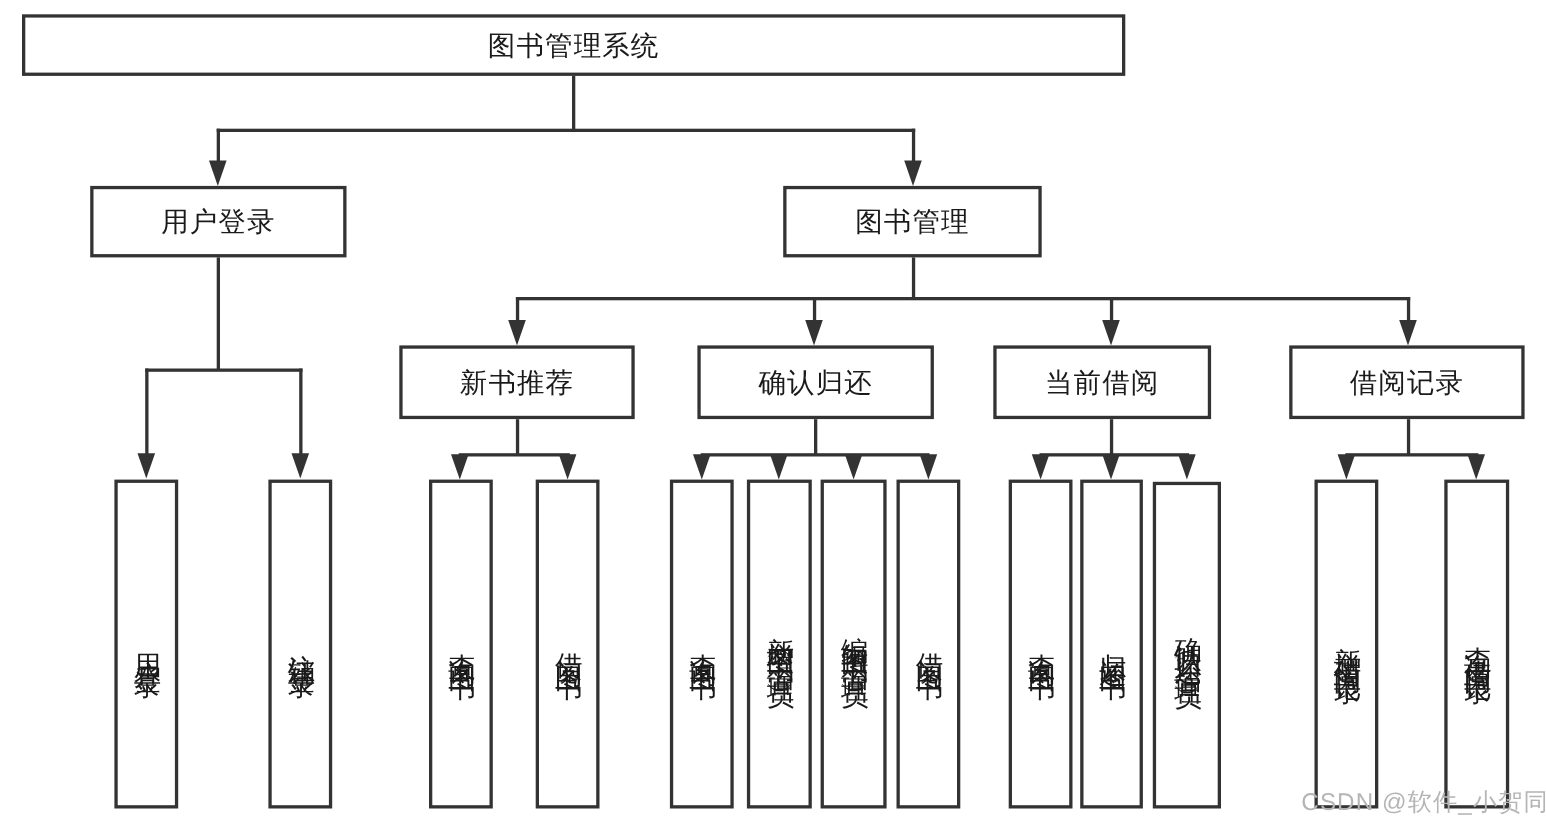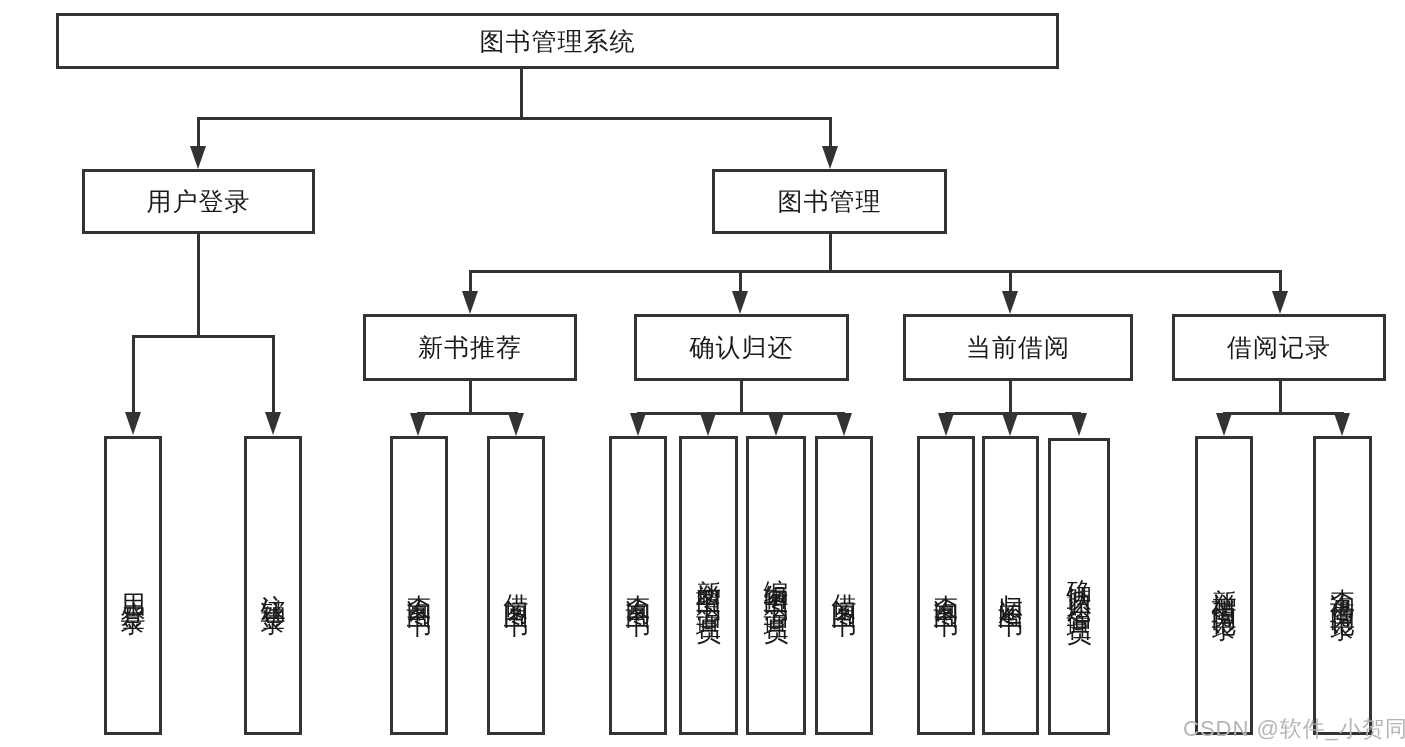--- a/index.html
+++ b/index.html
@@ -121,38 +121,38 @@
   <div class="hline" style="left:945px;  top:412px; width:136px;"></div>
   <div class="arrow" style="left:946px;  top:413px;"></div>
   <div class="arrow" style="left:1010px; top:413px;"></div>
   <div class="arrow" style="left:1079px; top:413px;"></div>
 
   <div class="vline" style="left:1279px; top:381px; height:33px;"></div>
   <div class="hline" style="left:1223px; top:412px; width:121px;"></div>
   <div class="arrow" style="left:1224px; top:413px;"></div>
   <div class="arrow" style="left:1342px; top:413px;"></div>
 
-  <div class="box" style="left:20px; top:13px; width:1003px; height:56px;margin-left:36px;">
+  <div class="box" style="left:20px; top:13px; width:1003px; height:56px;">
     <span>图书管理系统</span>
   </div>
 
   <div class="box" style="left:82px; top:169px; width:233px; height:65px;">
     <span>用户登录</span>
   </div>
   <div class="box" style="left:712px; top:169px; width:235px; height:65px;">
     <span>图书管理</span>
   </div>
 
   <div class="box" style="left:363px; top:314px; width:214px; height:67px;">
     <span>新书推荐</span>
   </div>
   <div class="box" style="left:634px; top:314px; width:215px; height:67px;">
     <span>确认归还</span>
   </div>
-  <div class="box" style="left:903px; top:314px; width:230px; height:67px;">
+  <div class="box" style="left:903px; top:314px; width:198px; height:67px;">
     <span>当前借阅</span>
   </div>
   <div class="box" style="left:1172px; top:314px; width:214px; height:67px;justify-content:center;">
     <span>借阅记录</span>
   </div>
 
   <div class="vbox" style="left:104px; top:436px; width:58px; height:299px;">
     <span class="vtext">用户登录</span>
   </div>
   <div class="vbox" style="left:244px; top:436px; width:58px; height:299px;">

